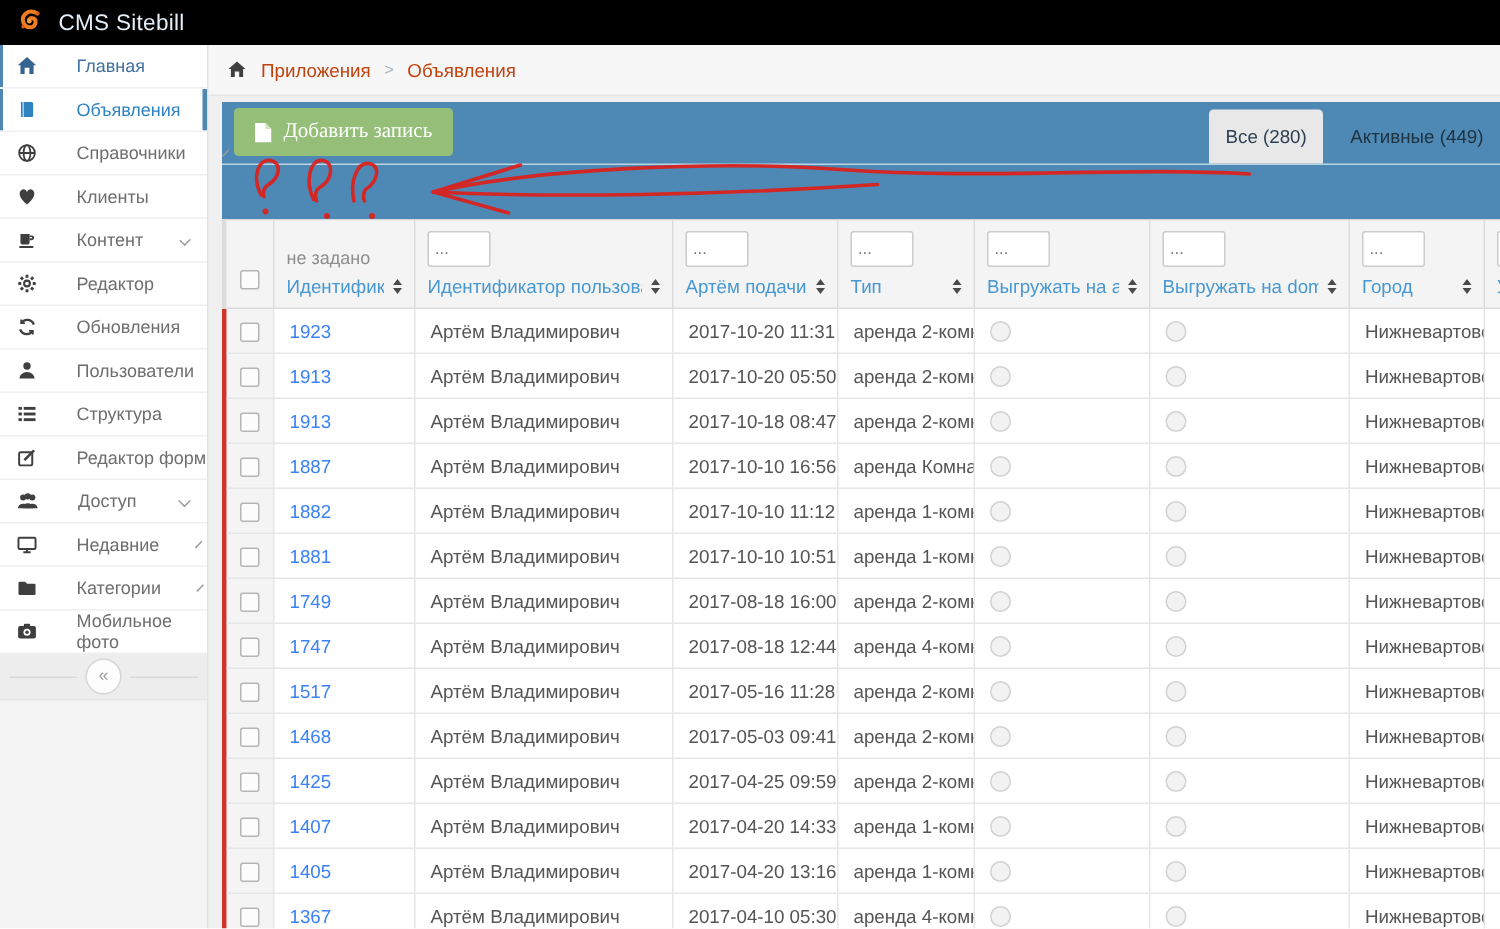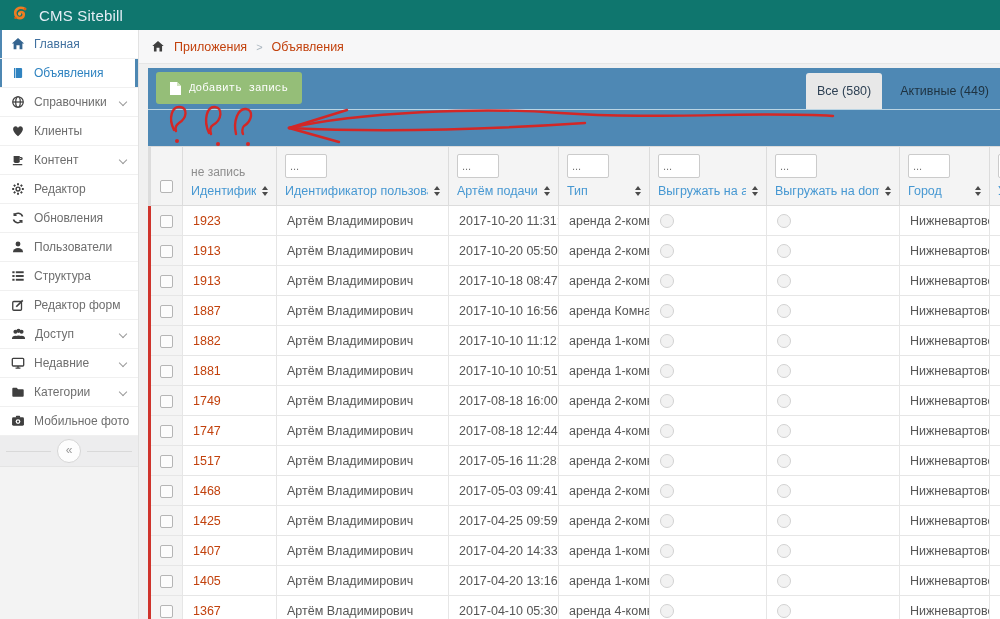--- a/index.html
+++ b/index.html
@@ -1,25 +1,25 @@
 <!DOCTYPE html>
 <html><head>
 <meta charset="utf-8">
 <style>
   html,body{margin:0;padding:0}
   body{width:1000px;height:619px;overflow:hidden;position:relative;
        font-family:"Liberation Sans",sans-serif;background:#fff;font-size:12.5px}
   
-  .topbar{position:absolute;left:0;top:0;width:1000px;height:30px;background:#0f766e;
+  .topbar{position:absolute;left:0;top:0;width:1000px;height:30px;background:#000000;
           display:flex;align-items:center;padding-left:9px;box-sizing:border-box;z-index:5}
   .topbar .title{color:#e4eef6;font-size:15px;margin-left:8px;letter-spacing:.2px}
   
   .sidebar{position:absolute;left:0;top:30px;width:138px;bottom:0;background:#fff;
            border-right:1px solid #e2e2e2;display:flex;flex-direction:column;z-index:4}
-  .sb-item{height:29px;min-height:29px;display:flex;align-items:center;gap:9px;
+  .sb-item{height:29px;min-height:29px;display:flex;align-items:center;gap:26px;
            padding-left:11px;border-bottom:1px solid #f0f0f0;color:#6e6e6e;cursor:pointer;
            box-sizing:border-box;font-size:12px}
   .sb-item svg{flex:0 0 auto;color:#3f3f3f}
   .sb-item.blue1{color:#40709f;box-shadow:inset 2px 0 0 #4d87b2}
   .sb-item.blue1 svg{color:#34648f}
   .sb-item.active{color:#2f83c0;box-shadow:inset 2px 0 0 #4d87b2, inset -3px 0 0 #4d87b2}
   .sb-item.active svg{color:#2f83c0}
   .chev{margin-left:auto;margin-right:12px;width:5px;height:5px;border-right:1.6px solid #9a9a9a;
         border-bottom:1.6px solid #9a9a9a;transform:rotate(45deg)}
   .collapse{height:30px;background:#ededee;display:flex;align-items:center;justify-content:center;
@@ -33,22 +33,22 @@
   .breadcrumb{height:33px;background:#f7f7f8;border-bottom:1px solid #e6e6e6;display:flex;
               align-items:center;gap:9px;padding-left:13px;color:#7b9fbd;font-size:12.5px}
   .breadcrumb .sep{color:#aab6bf;font-size:11px}
   .breadcrumb a{color:#c2410c;text-decoration:none}
   .content{position:absolute;left:10px;top:38px;width:952px}
   
   .toolbar{width:952px;background:#4e88b4;position:relative}
   .tb-row1{height:41px;position:relative}
   .tb-row2{height:36px;border-top:1px solid #bad4e3}
   .add-btn{position:absolute;left:8px;top:4px;height:32px;padding:0 14px;background:#95be78;
-           border:none;border-radius:3px;color:#fff;font-size:11px;display:flex;align-items:center;
-           gap:8px;cursor:pointer;font-family:Liberation Mono, monospace}
+           border:none;border-radius:3px;color:#fff;font-size:14px;display:flex;align-items:center;
+           gap:8px;cursor:pointer;font-family:Liberation Serif, serif}
   .tabs{position:absolute;left:658px;bottom:0;display:flex;align-items:flex-end;gap:7px;white-space:nowrap}
   .tab{height:36px;line-height:36px;padding:0 11px;color:#1e3240;font-size:12.5px;cursor:pointer}
   .tab.active{background:#e8e8e8;border-radius:3px 3px 0 0;color:#2e4154}
   
   table{border-collapse:collapse;table-layout:fixed;width:952px;background:#fff}
   th{background:#f4f4f4;border:1px solid #dcdcdc;vertical-align:bottom;text-align:left;
      padding:7px 8px;font-weight:normal;box-sizing:border-box}
   .flt{display:block;width:42px;height:24px;border:1px solid #cbcbcb;border-radius:2px;
        margin-bottom:6px;font-size:11px;color:#999;padding:0 4px;box-sizing:border-box;
        font-family:inherit;background:#fff}
@@ -58,21 +58,21 @@
   .sort{display:inline-flex;flex-direction:column;gap:2px;margin-left:auto;padding-left:6px;cursor:pointer}
   .sort i{display:block;width:0;height:0;border-left:3.5px solid transparent;border-right:3.5px solid transparent}
   .sort .up{border-bottom:4px solid #4a4a4a}
   .sort .dn{border-top:4px solid #4a4a4a}
   td{border:1px solid #e6e6e6;height:30px;padding:0 10px;color:#555;font-size:12.5px;
      white-space:nowrap;overflow:hidden;box-sizing:border-box}
   td.c-check{background:#f4f4f4;border-left:3px solid #cf342c;text-align:center;padding:0}
   th.c-check{border-left:3px solid #dcdcdc;text-align:center;padding-bottom:12px}
   .cb{appearance:none;-webkit-appearance:none;width:13px;height:13px;border:1px solid #b5b5b5;
       border-radius:2px;background:#fcfcfc;margin:0;vertical-align:middle;cursor:pointer}
-  .idlink{color:#c2410c;text-decoration:none;cursor:pointer}
+  .idlink{color:#3b82f6;text-decoration:none;cursor:pointer}
   .radio{display:inline-block;width:12px;height:12px;border-radius:50%;border:1px solid #d2d2d2;
          background:#f2f2f2;cursor:pointer;vertical-align:middle}
   
   .annot{position:absolute;left:0;top:0;width:1000px;height:619px;z-index:60;pointer-events:none}
 </style>
 </head>
 <body>
 
 <div class="topbar">
   <svg width="22" height="22" viewBox="0 0 20 20">
@@ -222,21 +222,21 @@
     <div class="toolbar">
       <div class="tb-row1">
         <button class="add-btn">
           <svg width="11" height="13" viewBox="0 0 11 13">
               <path d="M0 0h7l4 4v9H0z" fill="#fff"></path>
               <path d="M7 0l4 4H7z" fill="#cfe3bd"></path>
             </svg>
           <span>Добавить запись</span>
         </button>
         <div class="tabs">
-          <div class="tab active">Все (580)</div>
+          <div class="tab active">Все (280)</div>
           <div class="tab">Активные (449)</div>
 
         </div>
       </div>
       <div class="tb-row2"></div>
     </div>
 
     <table>
       <colgroup>
         <col style="width:33px">
@@ -248,21 +248,21 @@
           <col style="width:133px">
           <col style="width:90px">
           <col style="width:112px">
       </colgroup>
       <thead>
       <tr>
         <th class="c-check">
           <input type="checkbox" class="cb" style="">
         </th>
         <th>
-          <div class="note">не запись</div>
+          <div class="note">не задано</div>
           <div class="th-label">
                 <span class="lbl">Идентификатор</span>
                 <span class="sort">
                   <i class="up"></i>
                   <i class="dn"></i>
                 </span>
               </div>
         </th>
         <th>
           <input class="flt" placeholder="..." style="">

